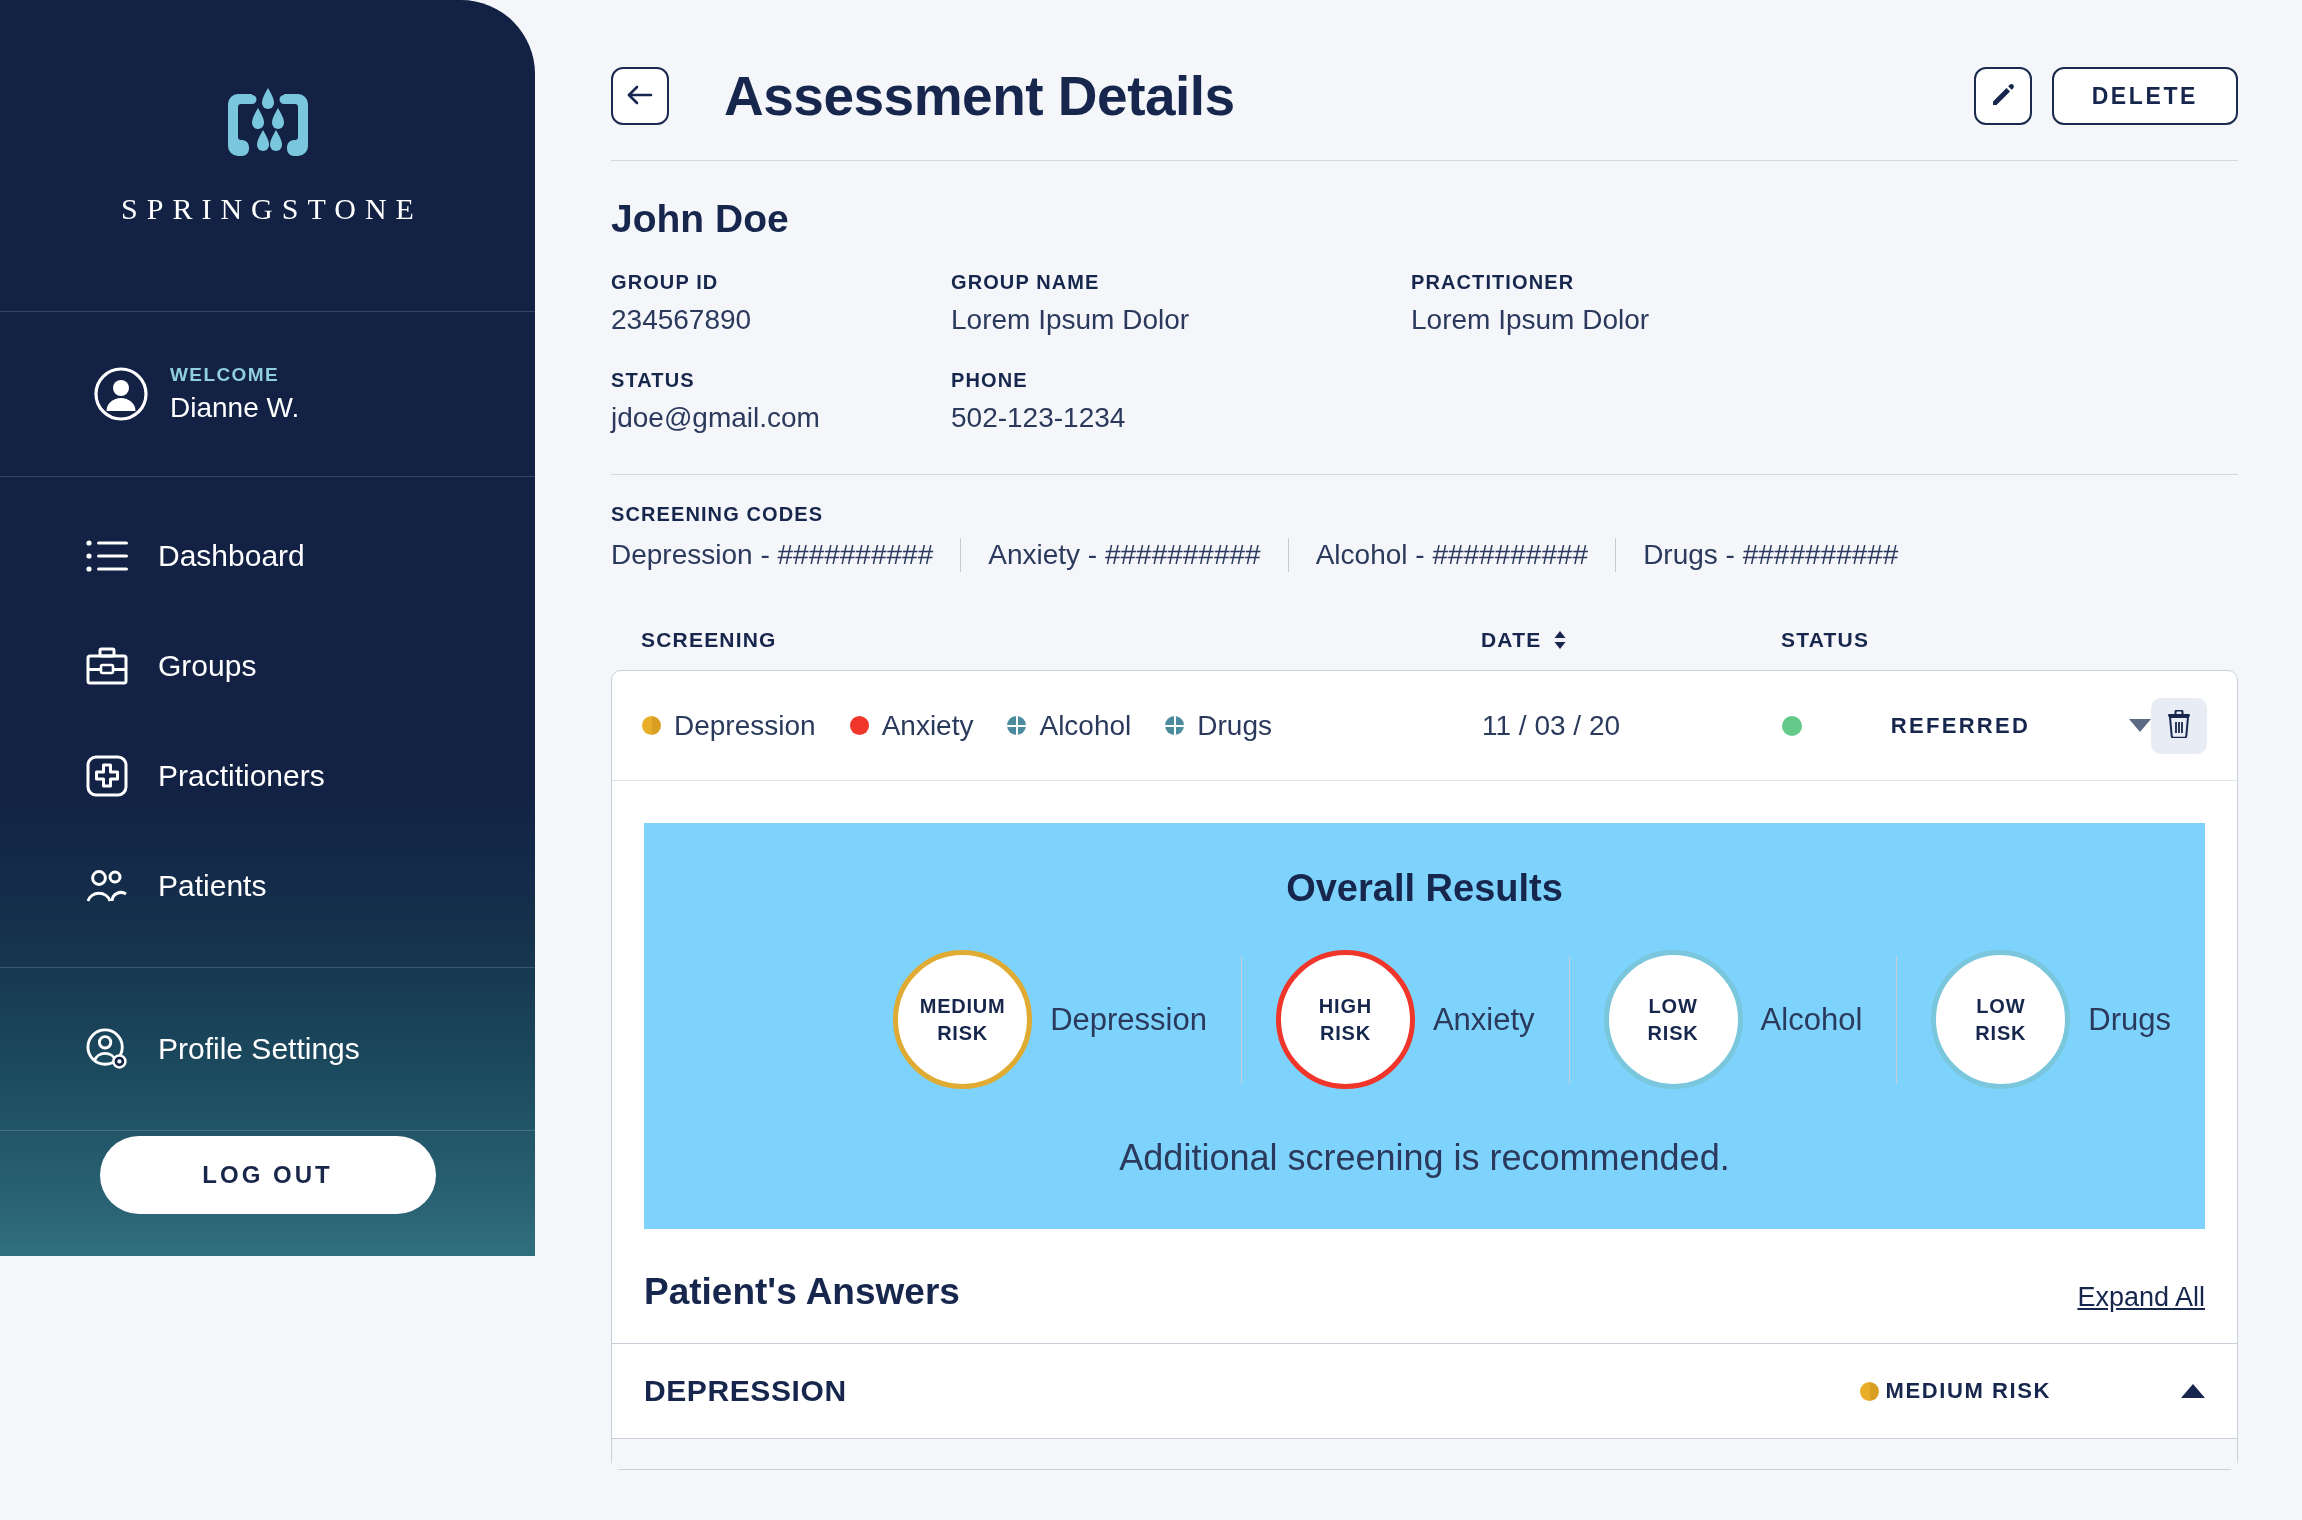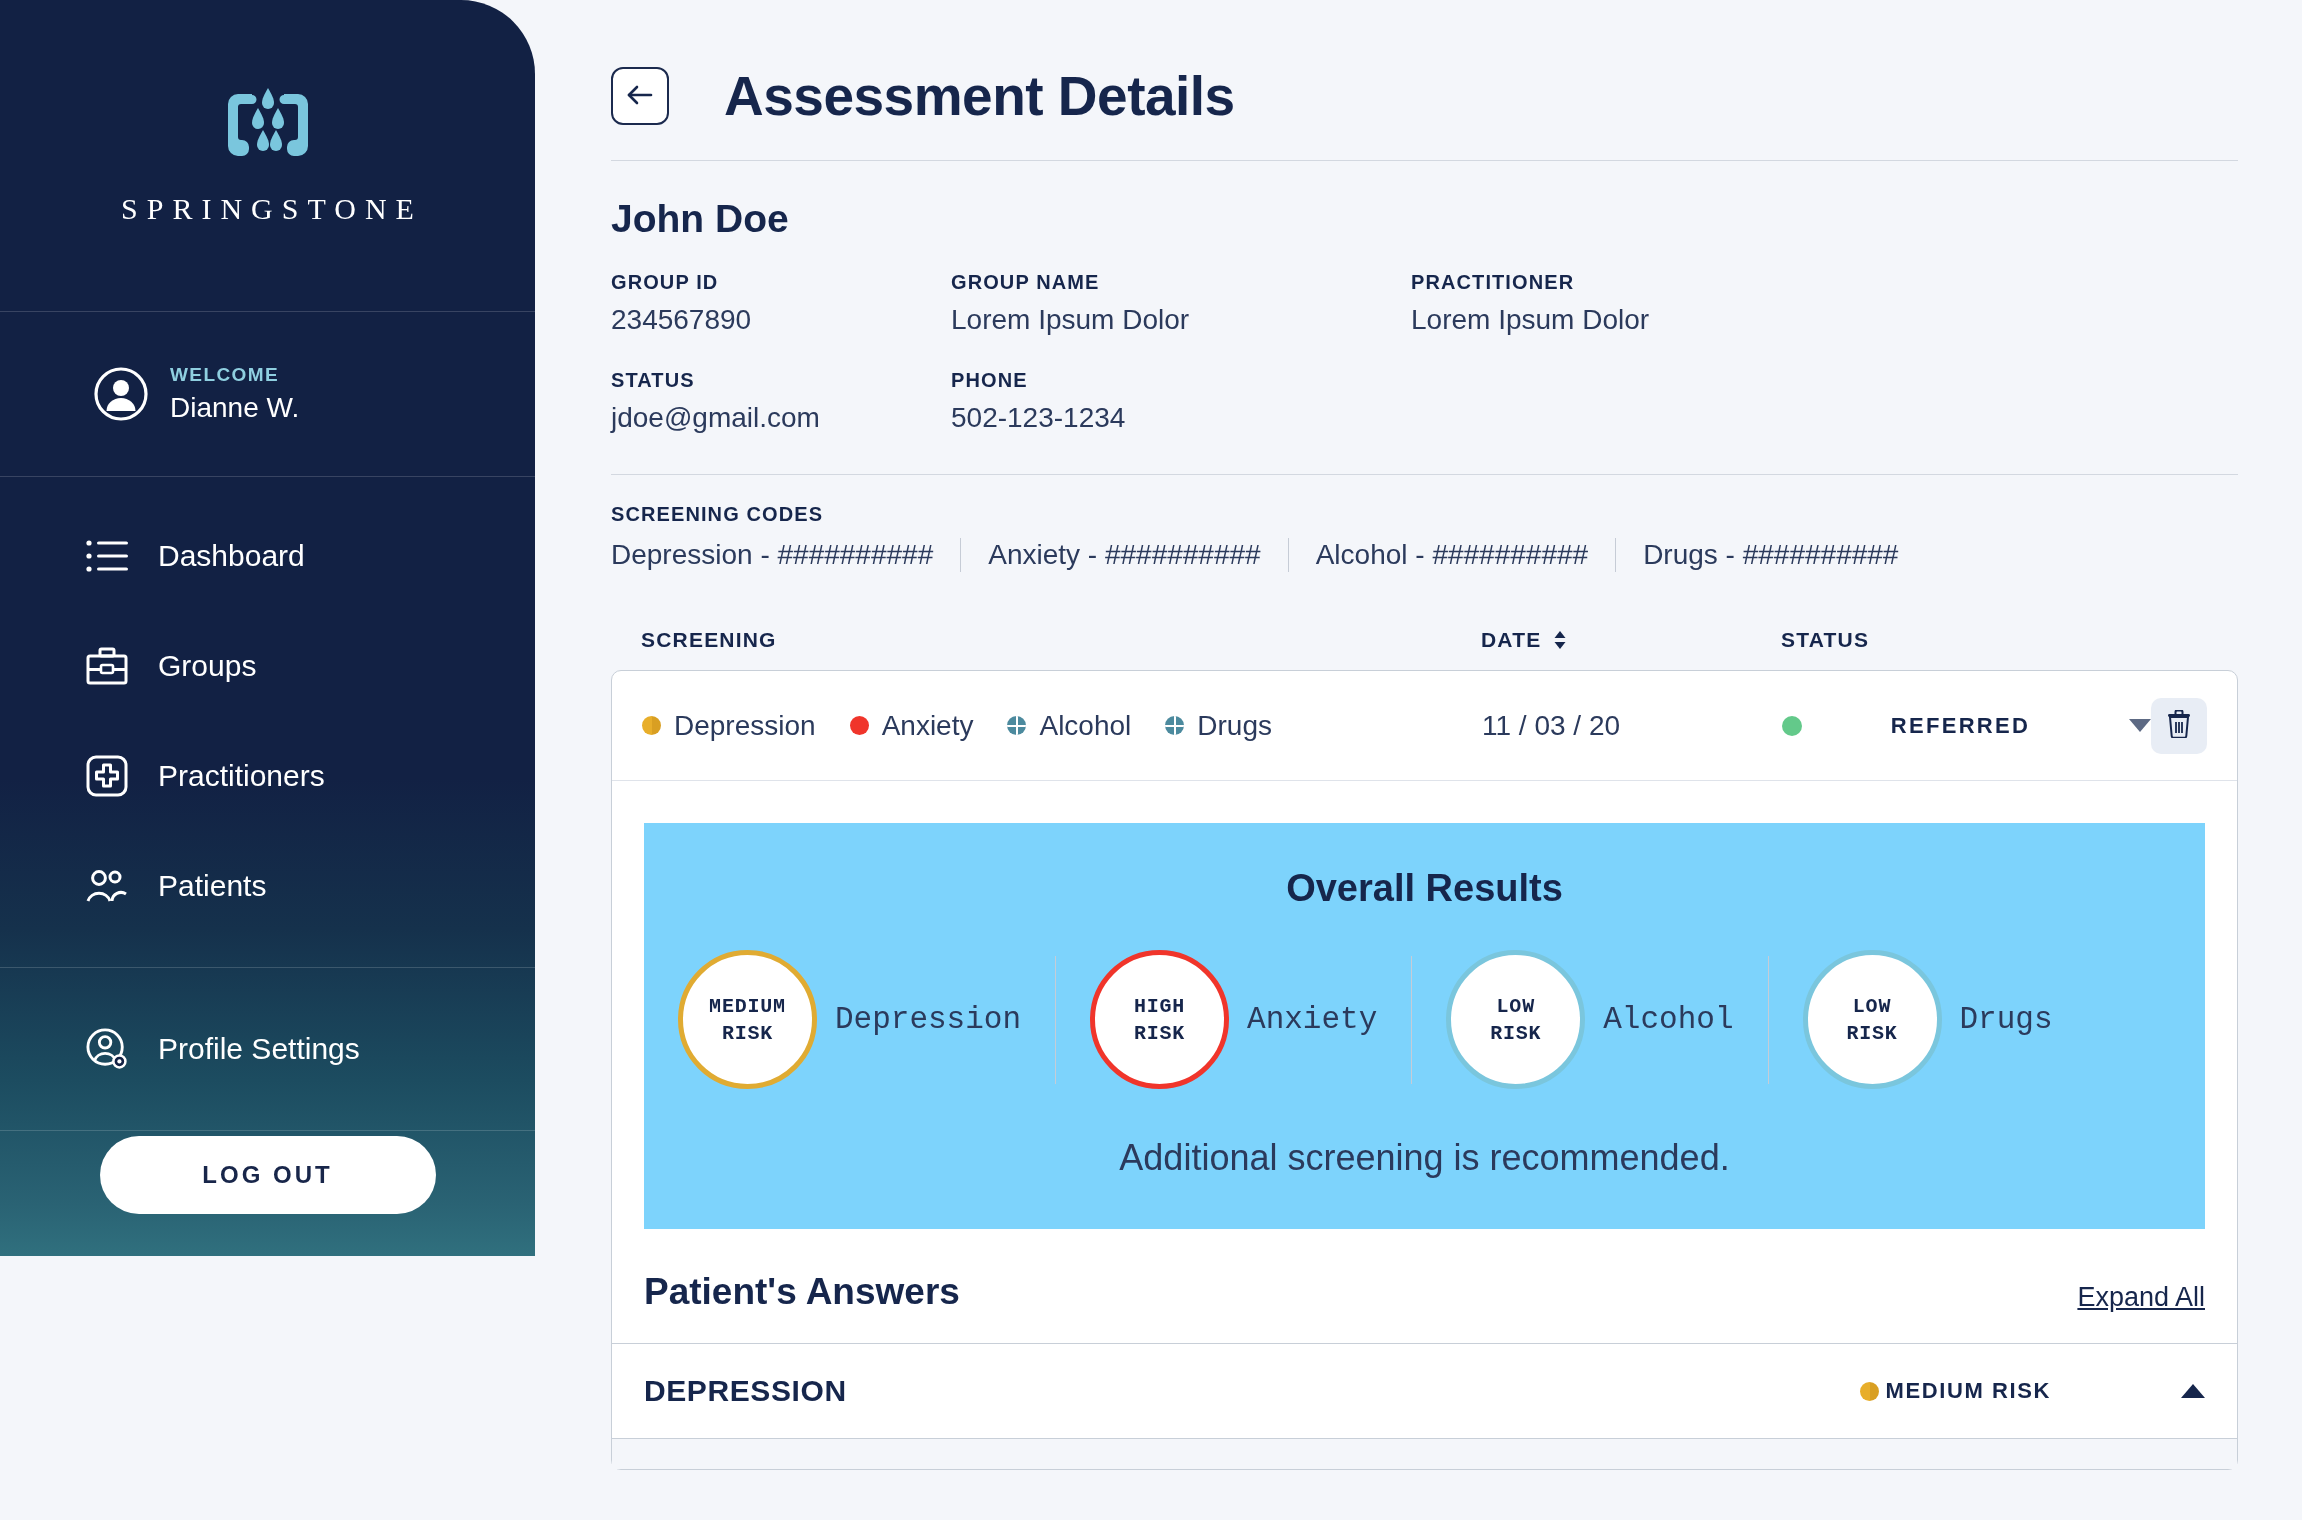--- a/index.html
+++ b/index.html
@@ -178,21 +178,21 @@
   }
 
   .results-panel {
     margin: 42px 32px 42px 32px;
     background: #7dd3fc;
     padding: 44px 0 50px 0;
   }
   .results-title {
     text-align: center; font-size: 38px; font-weight: bold; color: #16264c; margin-bottom: 40px;
   }
-  .risk-row { display: flex; align-items: center; justify-content: flex-start; font-family: Liberation Mono, monospace; }
+  .risk-row { display: flex; align-items: center; justify-content: flex-end; }
   .risk-item { display: flex; align-items: center; gap: 18px; padding: 0 34px; }
   .risk-circle {
     width: 139px; height: 139px; border-radius: 50%;
     background: #ffffff;
     display: flex; flex-direction: column; align-items: center; justify-content: center;
     flex: 0 0 139px;
   }
   .risk-circle span {
     font-size: 20px; font-weight: bold; color: #16264c; letter-spacing: 0.8px; line-height: 1.35;
   }
@@ -340,20 +340,31 @@
       <button class="back-btn">
         <span>
           <svg viewBox="0 0 28 24" width="28" height="24" aria-hidden="true">
             <line x1="3" y1="12" x2="25" y2="12" stroke="#16264c" stroke-width="2.6" stroke-linecap="round"></line>
             <polyline points="11,4 3,12 11,20" fill="none" stroke="#16264c" stroke-width="2.6" stroke-linecap="round" stroke-linejoin="round"></polyline>
           </svg>
         </span>
       </button>
       <h1 class="page-title">Assessment Details</h1>
 
+      <div class="topbar-actions">
+        <button class="icon-btn">
+          <span>
+            <svg viewBox="0 0 26 26" width="26" height="26" aria-hidden="true">
+              <path d="M3 19.5 L3 23 L6.5 23 L20 9.5 L16.5 6 Z" fill="#16264c"></path>
+              <path d="M18.2 4.3 L21.7 7.8 L23.2 6.3 a2.5 2.5 0 0 0 0 -3.5 l0 0 a2.5 2.5 0 0 0 -3.5 0 Z" fill="#16264c"></path>
+            </svg>
+          </span>
+        </button>
+        <button class="delete-btn">DELETE</button>
+      </div>
     </div>
 
     <div class="rule"></div>
 
     <h2 class="patient-name">John Doe</h2>
 
     <div class="info-grid">
       <div>
         <div class="field-label">GROUP ID</div>
         <div class="field-value">234567890</div>

